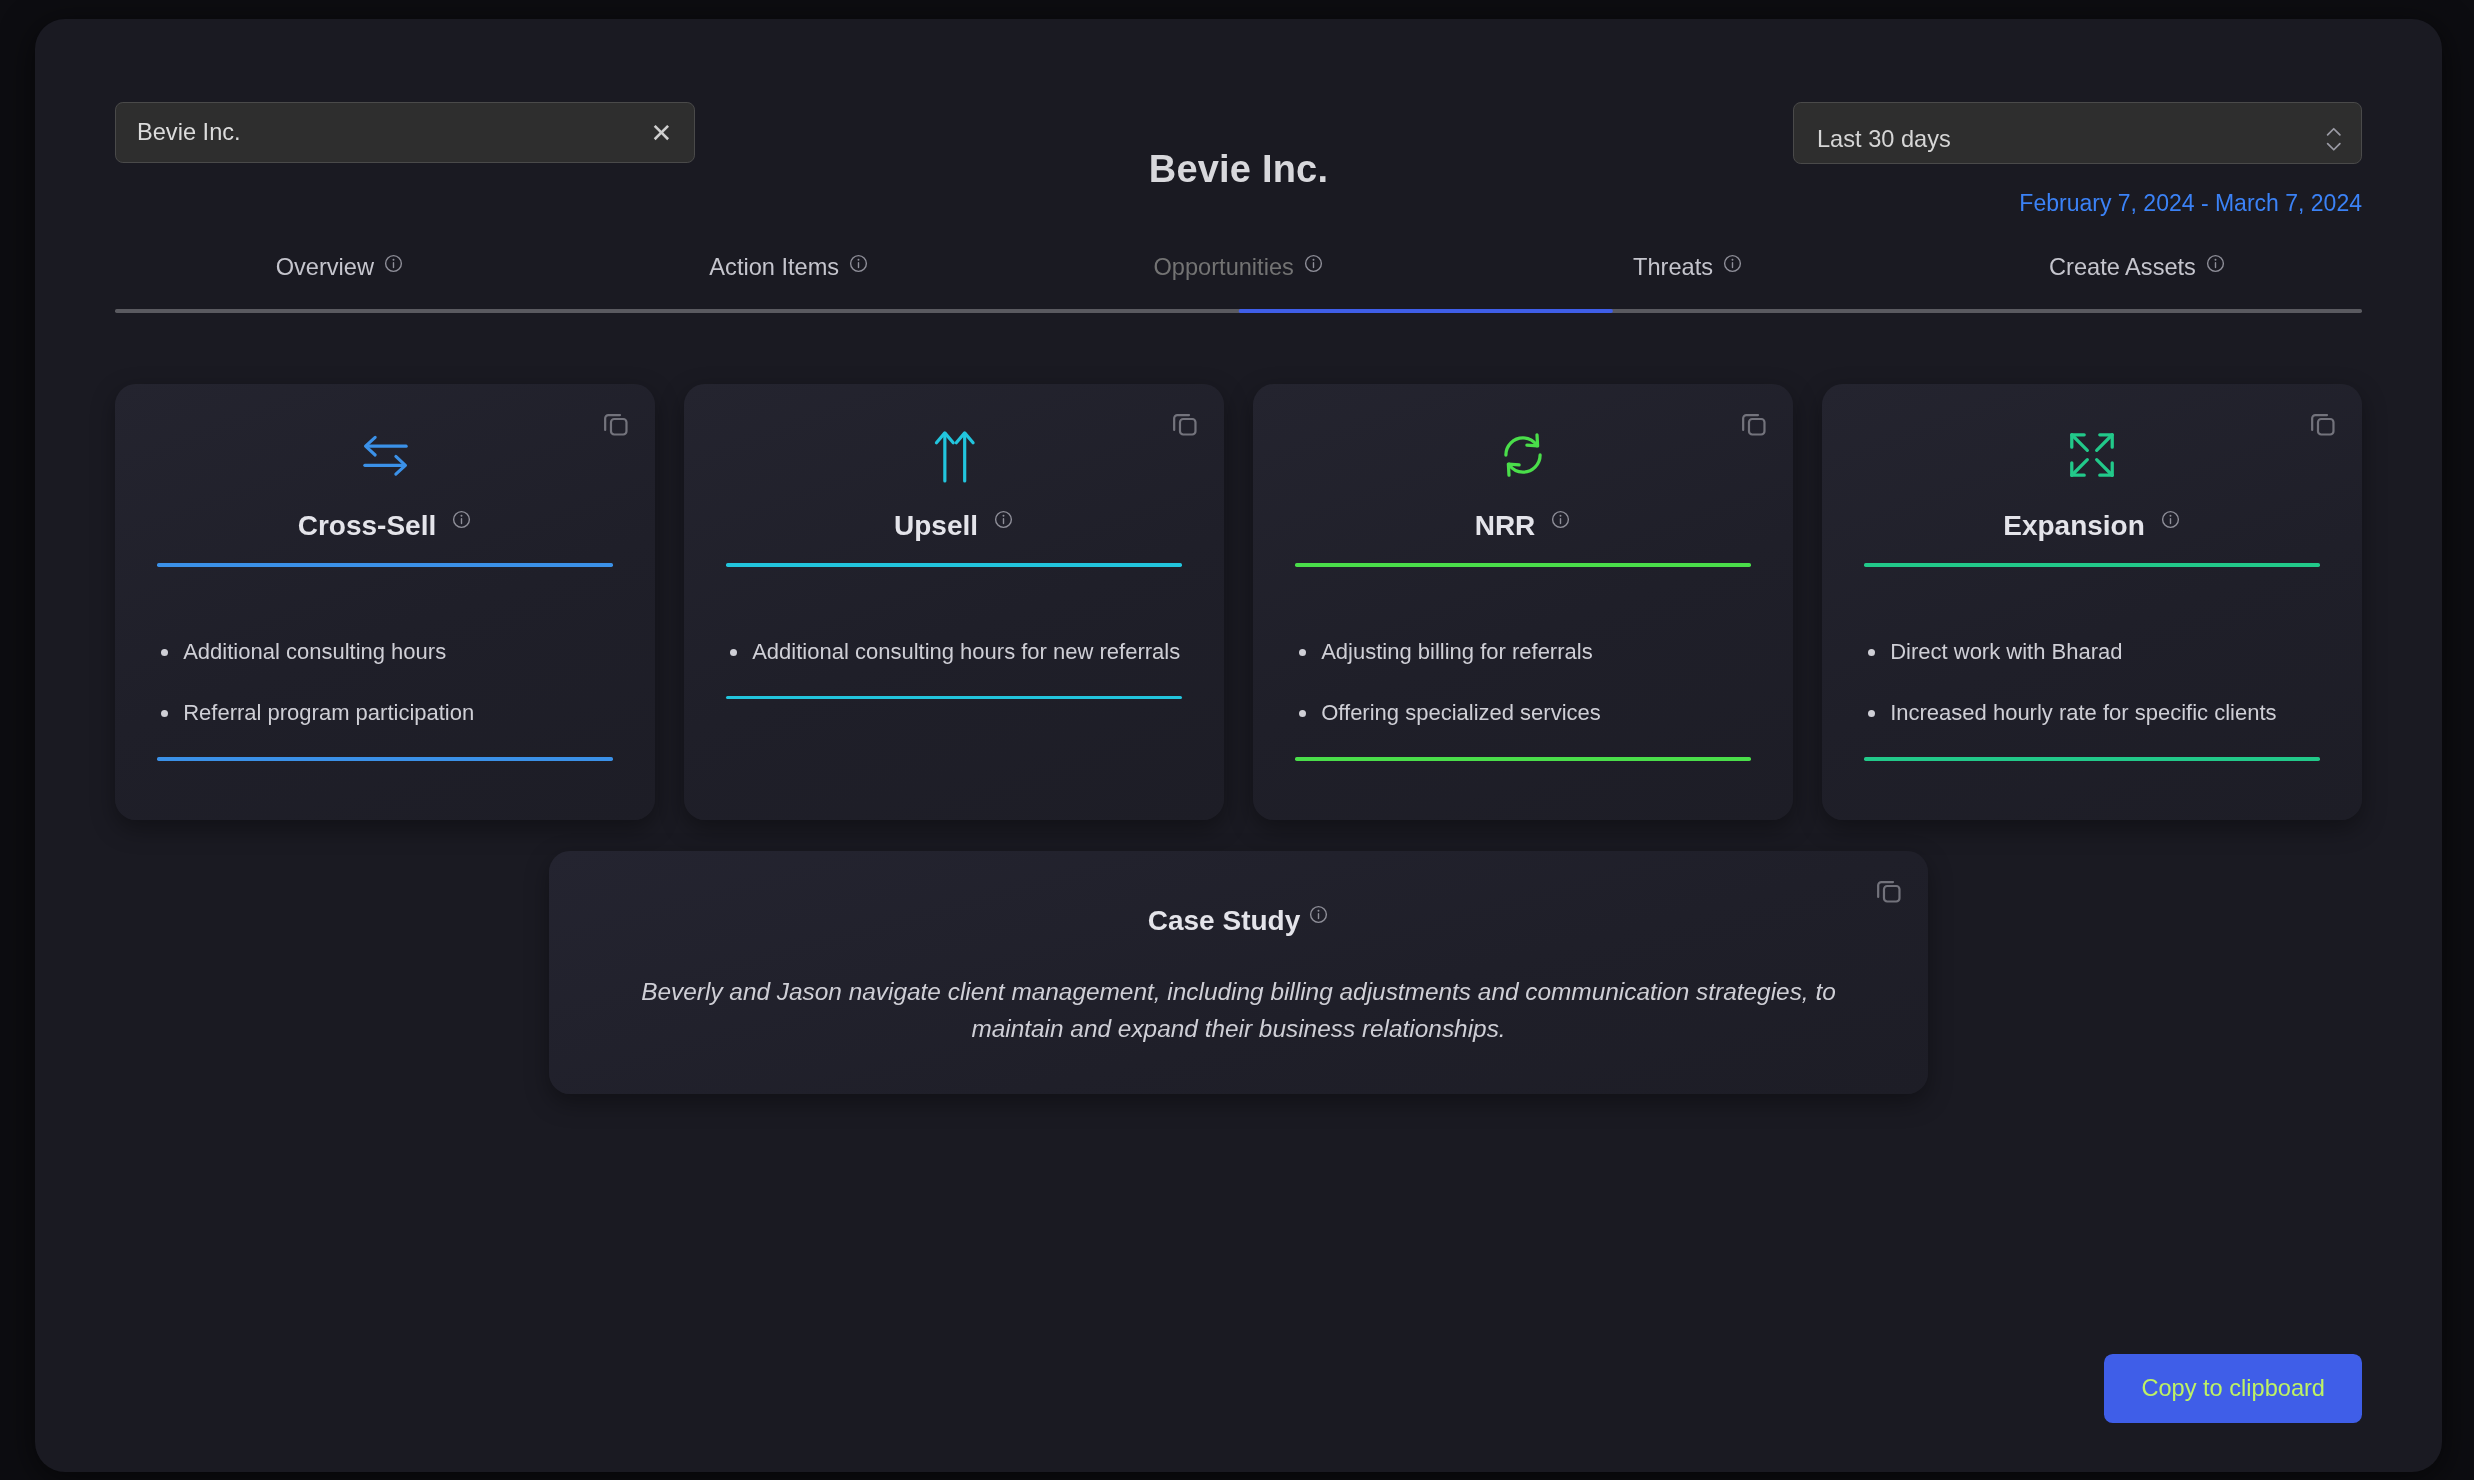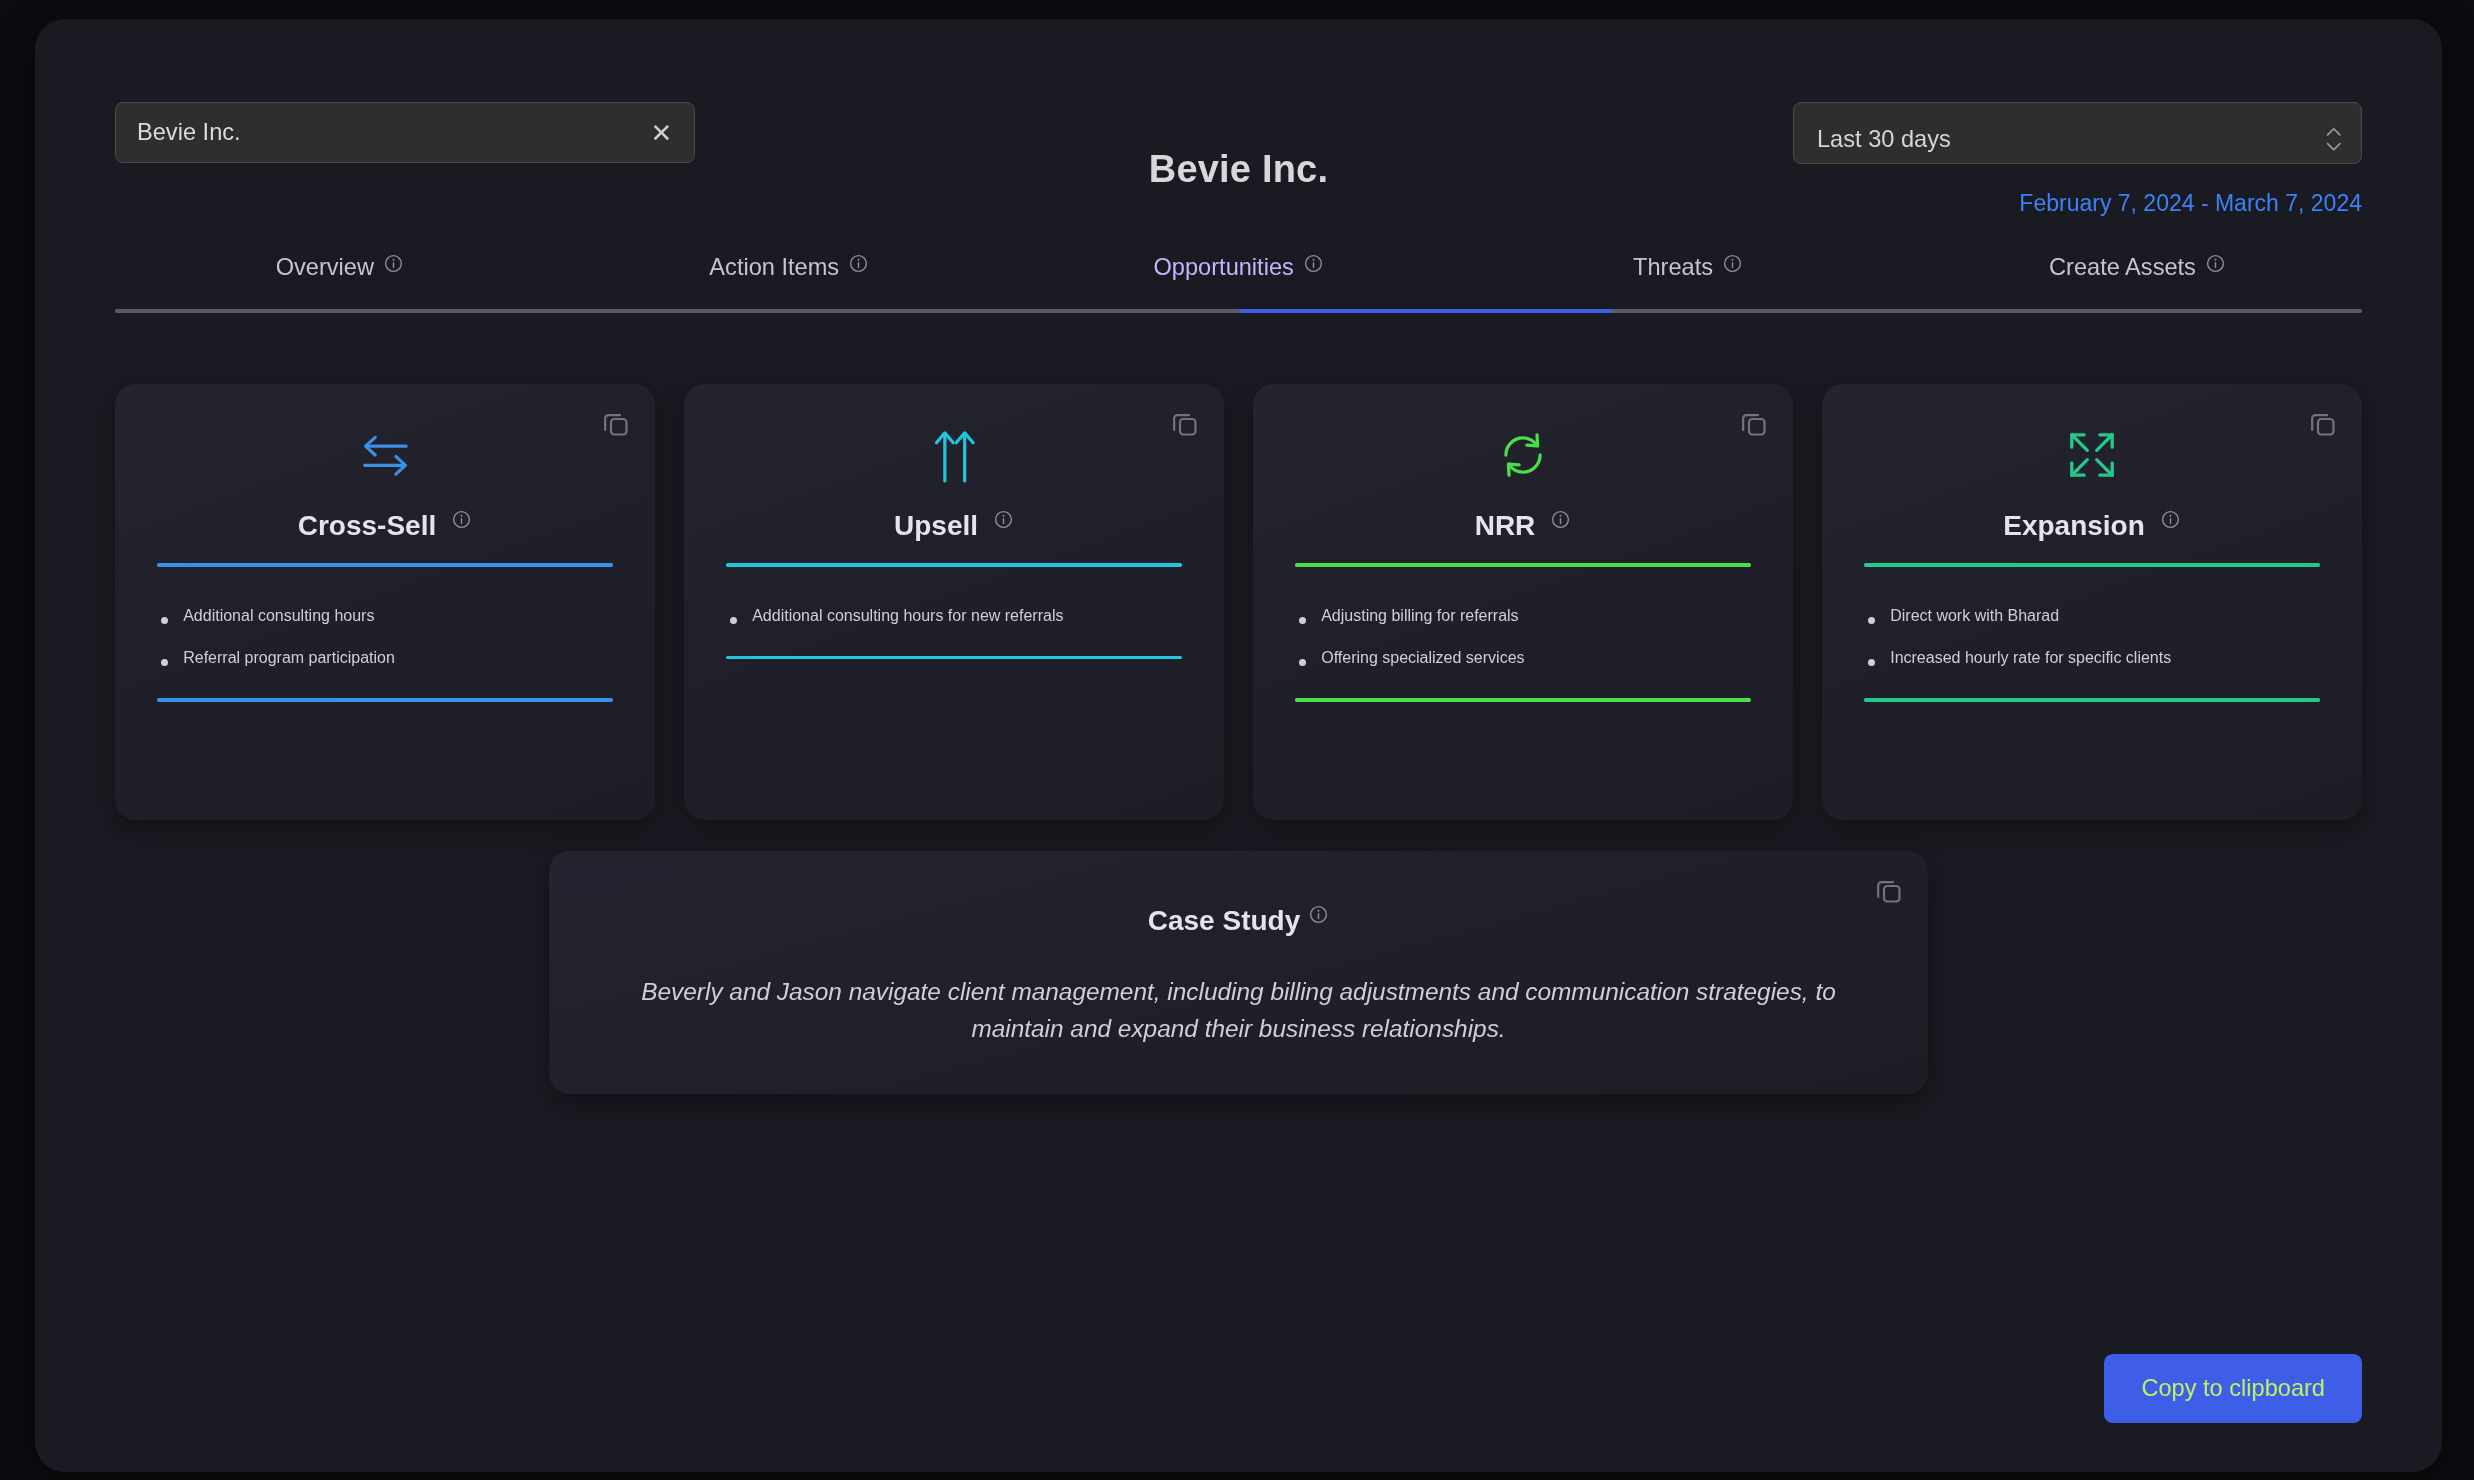--- a/index.html
+++ b/index.html
@@ -122,21 +122,21 @@
     gap: 8.7px;
     cursor: pointer;
     height: 100%;
     padding-top: 19px;
   }
   .tab-label {
     color: #c5c5cd;
     font-size: 23.6px;
     line-height: 1;
   }
-  .tab.active .tab-label { color: #c4b5fd; }
+  .tab.active .tab-label { color: #737373; }
   .info-ico {
     display: inline-block;
     flex: none;
     margin-top: -3.5px;
   }
   #tab-track {
     position: absolute;
     left: 0; right: 0;
     bottom: 3.5px;
     height: 3.5px;
@@ -206,24 +206,25 @@
     margin: 23px 12.2px 0 12.2px;
   }
   .bullets {
     list-style: none;
     margin: 38px 0 0 0;
     padding: 0 3.5px 0 12.2px;
   }
   .bullets li {
     position: relative;
     color: #cfcfd6;
-    font-size: 16px;
+    font-size: 22px;
     line-height: 1.33;
     padding-left: 26px;
     margin-bottom: 21px;
+    margin-top: 32px;
   }
   .bullets li:last-child { margin-bottom: 0; }
   .bullets li::before {
     content: "";
     position: absolute;
     left: 3.5px;
     top: 12.2px;
     width: 7px; height: 7px;
     border-radius: 50%;
     background: #cfcfd6;

